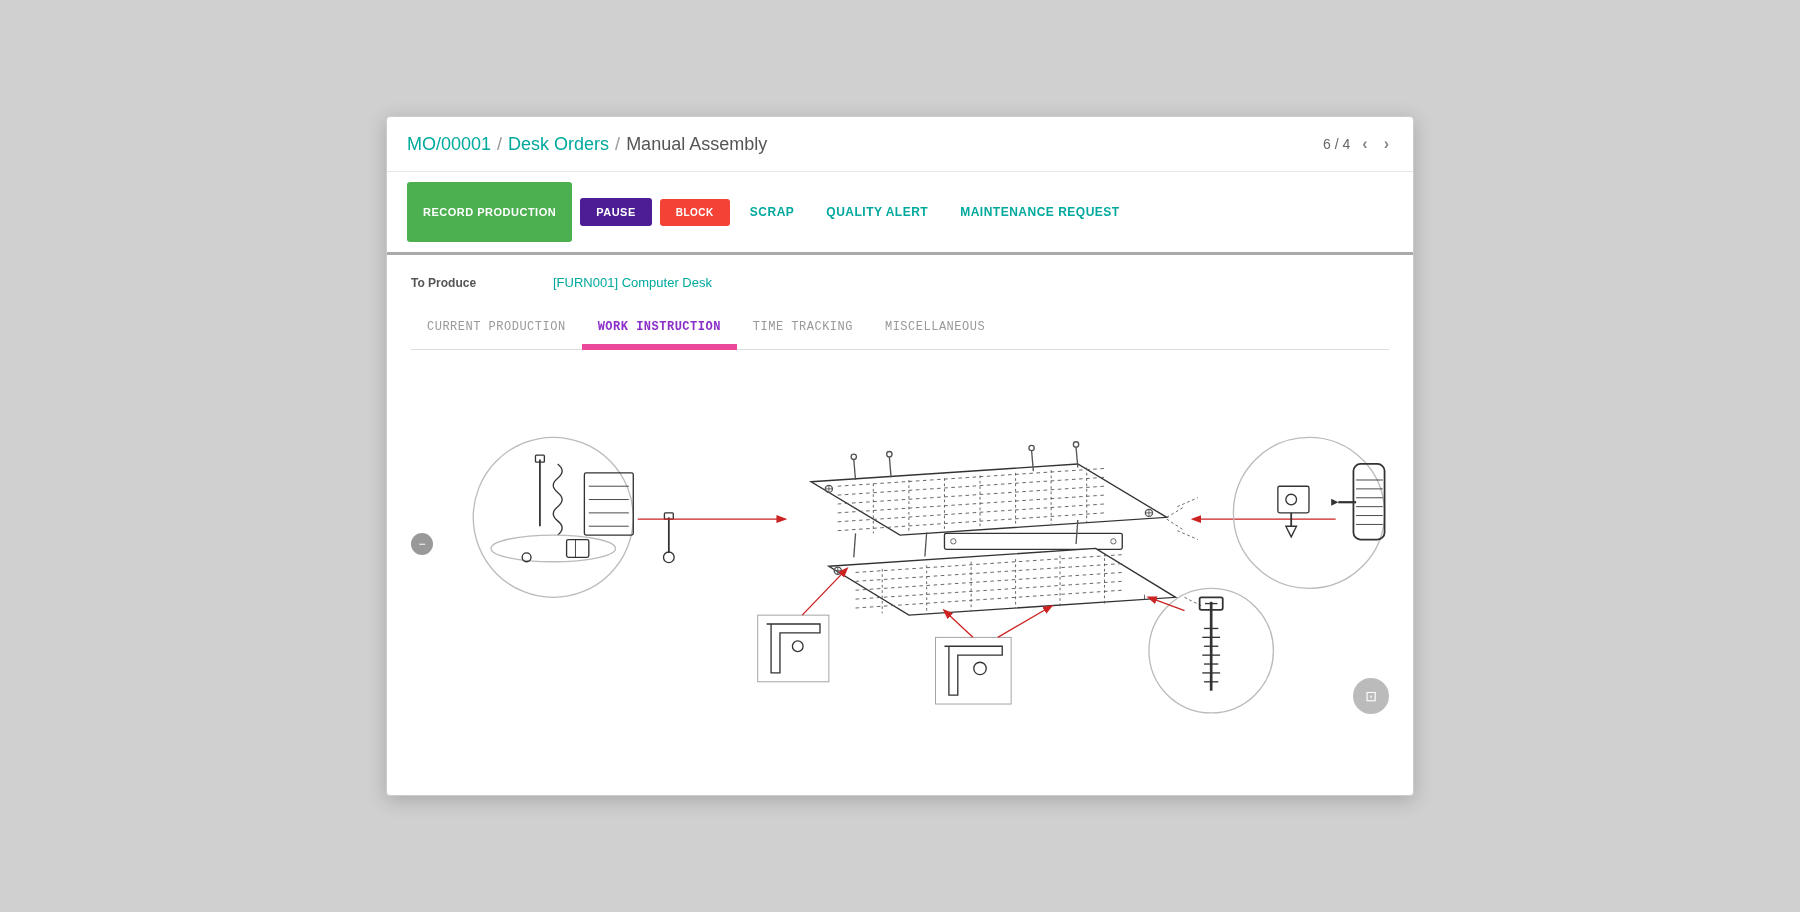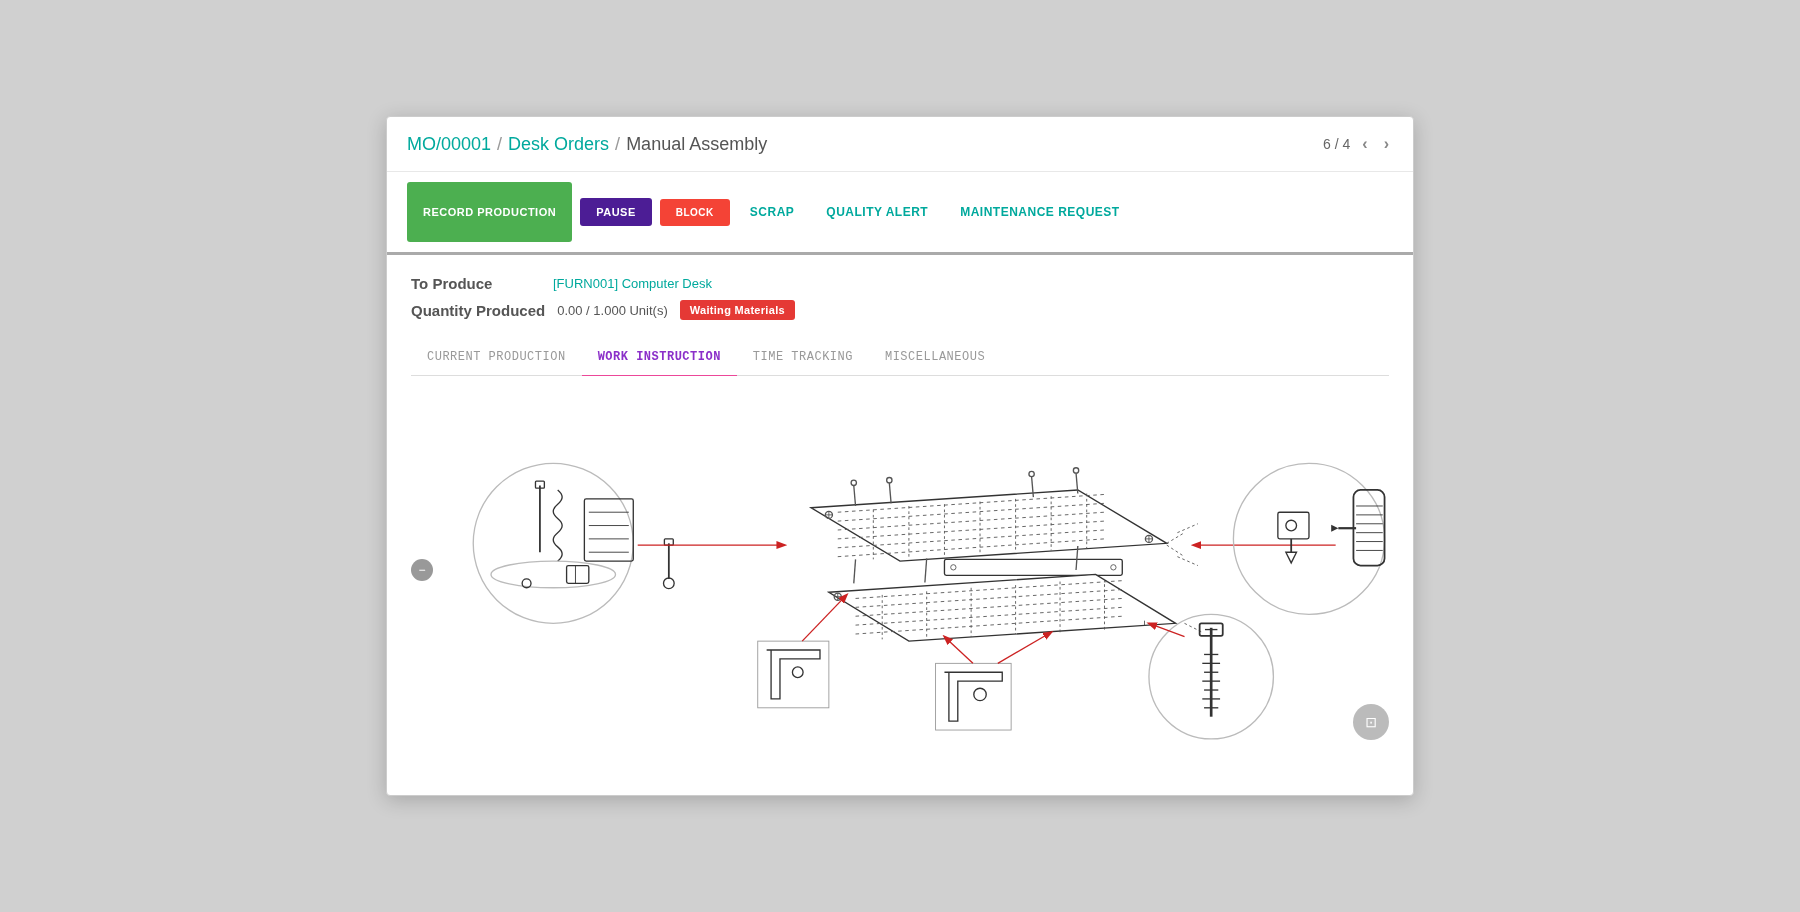--- a/index.html
+++ b/index.html
@@ -134,21 +134,21 @@
       flex-direction: column;
       gap: 8px;
       margin-bottom: 20px;
     }
     .info-row {
       display: flex;
       align-items: center;
       gap: 12px;
     }
     .info-label {
-      font-size: 15px;
+      font-size: 12px;
       font-weight: 600;
       color: #555;
       min-width: 130px;
     }
     .info-value-link {
       color: #00a99d;
       font-size: 13px;
     }
     .info-value {
       color: #555;
@@ -177,21 +177,21 @@
       font-weight: 500;
       letter-spacing: 0.5px;
       color: #999;
       cursor: pointer;
       border-bottom: 2px solid transparent;
       margin-bottom: -1px;
       text-transform: uppercase;
     }
     .tab.active {
       color: #8b2fc9;
-      border-bottom: 1px solid #ec4899;
+      border-bottom: 6px solid #ec4899;
       font-weight: 700;
     }
     
     .instruction-area {
       width: 100%;
       height: 380px;
       position: relative;
       background: #fff;
       display: flex;
       justify-content: center;
@@ -267,25 +267,20 @@
     <button class="btn-link">MAINTENANCE REQUEST</button>
   </div>
 
   <div class="content">
 
     <div class="info-section">
       <div class="info-row">
         <span class="info-label">To Produce</span>
         <span class="info-value-link">[FURN001] Computer Desk</span>
       </div>
-      <div class="info-row">
-        <span class="info-label">Quantity Produced</span>
-        <span class="info-value">0.00  /  1.000 Unit(s)</span>
-        <span class="badge-waiting">Waiting Materials</span>
-      </div>
     </div>
 
     <div class="tabs">
       <div class="tab">
         <span>CURRENT PRODUCTION</span>
       </div>
       <div class="tab active">
         <span>WORK INSTRUCTION</span>
       </div>
       <div class="tab">

